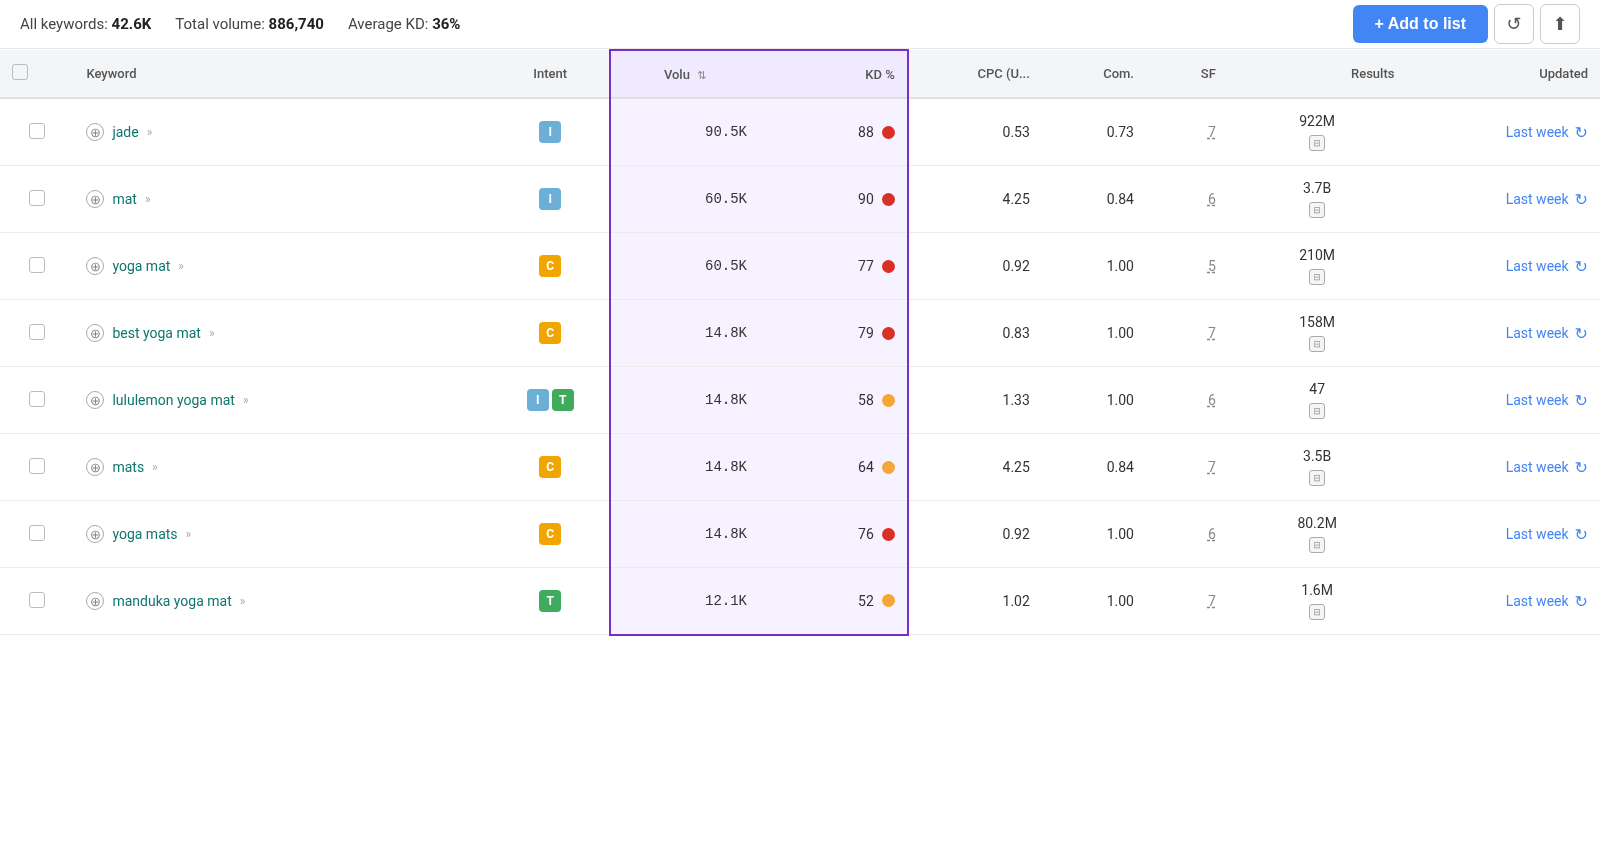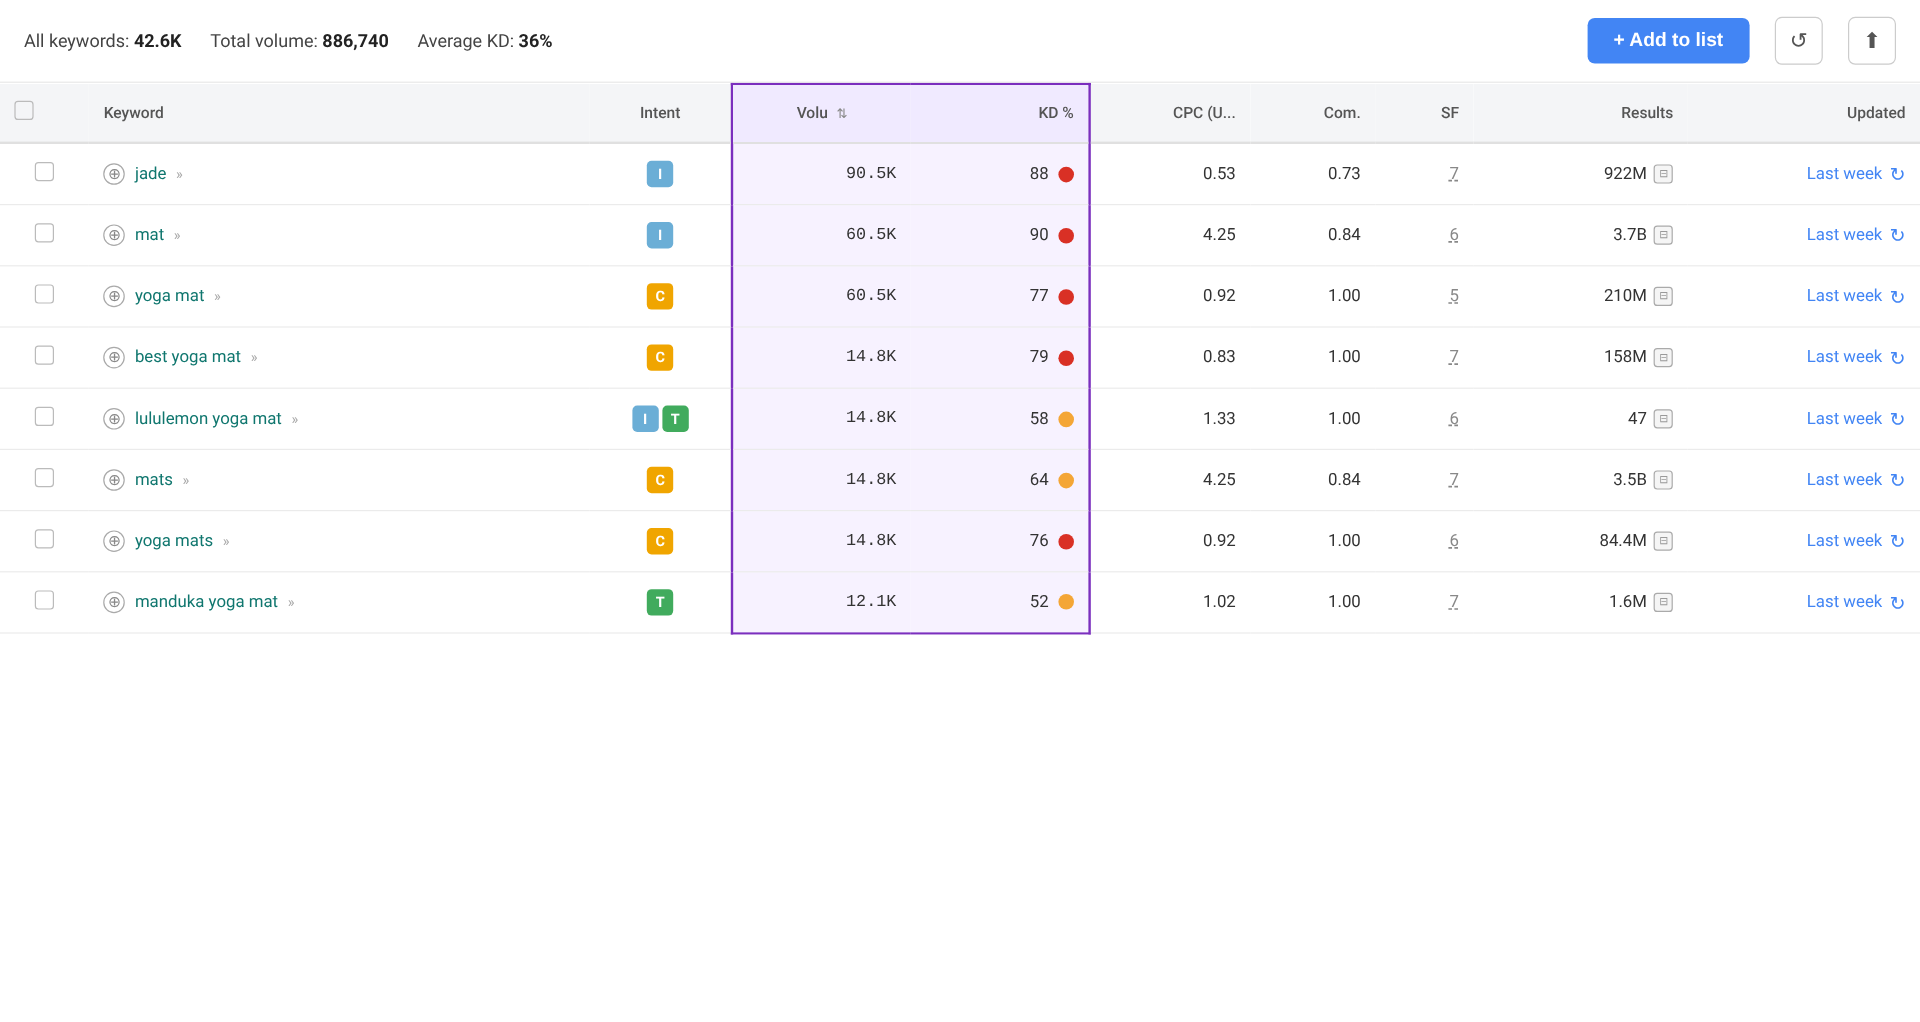--- a/index.html
+++ b/index.html
@@ -6,21 +6,21 @@
     body {
       font-family: -apple-system, BlinkMacSystemFont, 'Segoe UI', Roboto, sans-serif;
       background: #fff;
       font-size: 14px;
       color: #333;
     }
 
     .top-bar {
       display: flex;
       align-items: center;
-      padding: 14px 20px;
+      padding: 4px 20px;
       border-bottom: 1px solid #e8e8e8;
       background: #fff;
     }
 
     .top-bar-stats {
       display: flex;
       align-items: center;
       gap: 24px;
       flex: 1;
     }
@@ -31,21 +31,21 @@
     }
 
     .stat-item strong {
       font-weight: 700;
       color: #222;
     }
 
     .top-bar-actions {
       display: flex;
       align-items: center;
-      gap: 21px;
+      gap: 6px;
     }
 
     .btn-add-list {
       display: flex;
       align-items: center;
       gap: 8px;
       background: #4285f4;
       color: #fff;
       border: none;
       border-radius: 6px;
@@ -234,20 +234,21 @@
       flex-shrink: 0;
     }
     .kd-red { background: #d93025; }
     .kd-orange { background: #f4a636; }
 
     .results-cell {
       display: flex;
       align-items: center;
       justify-content: flex-end;
       gap: 6px;
+      flex-direction: column;
     }
 
     .search-icon-small {
       display: inline-block;
       width: 16px;
       height: 16px;
       border: 1.5px solid #aaa;
       border-radius: 3px;
       position: relative;
       flex-shrink: 0;
@@ -591,21 +592,21 @@
             <div class="kd-cell">
               <span>76</span>
               <span class="kd-dot kd-red"></span>
             </div>
           </td>
           <td class="col-cpc">0.92</td>
           <td class="col-com">1.00</td>
           <td class="col-sf">6</td>
           <td class="col-results">
             <div class="results-cell">
-              <span>84.4M</span>
+              <span>80.2M</span>
               <span class="search-icon-small"></span>
             </div>
           </td>
           <td class="col-updated">
             <div class="updated-cell">
               <span>Last week</span>
               <span class="refresh-icon">↻</span>
             </div>
           </td>
         </tr>

